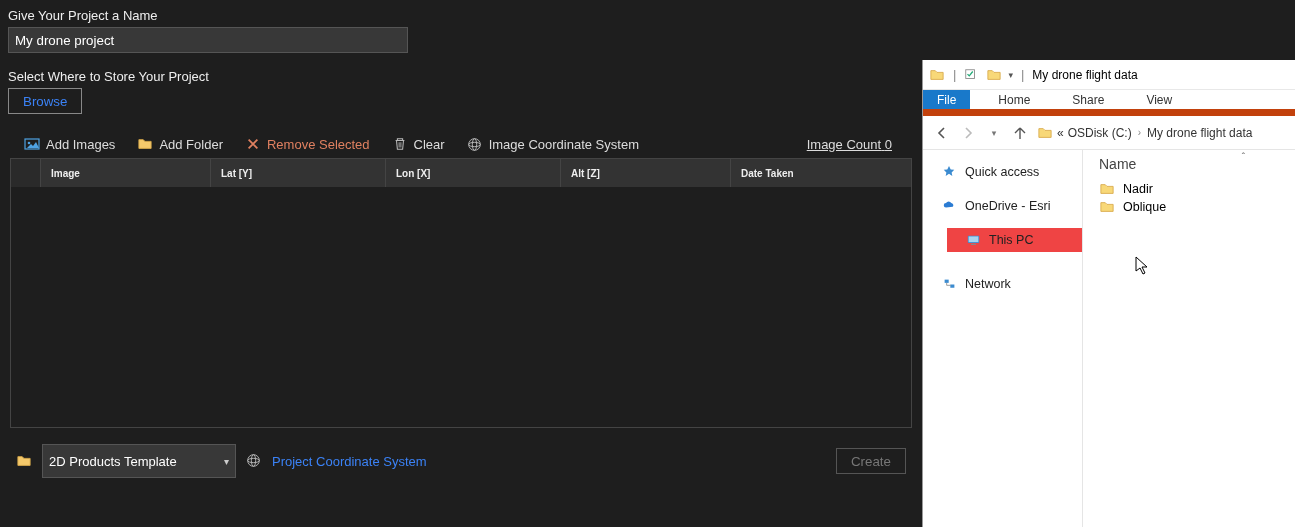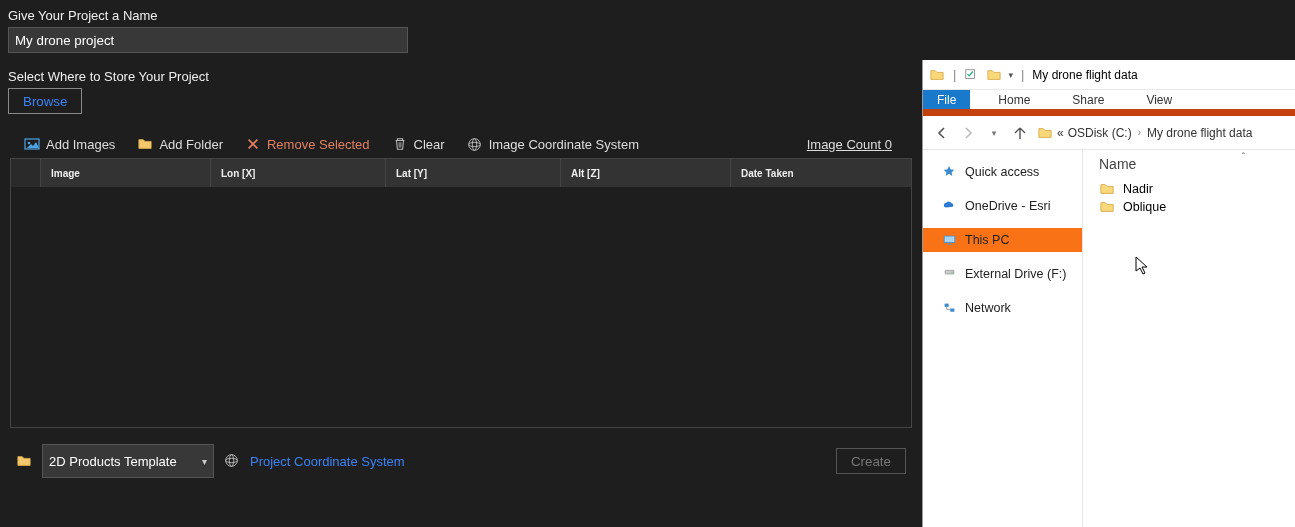--- a/index.html
+++ b/index.html
@@ -30,21 +30,21 @@
 .th.handle { width: 30px; background: #2a2a2a; }
 .th.image { width: 170px; }
 .th.lat { width: 175px; }
 .th.lon { width: 175px; }
 .th.alt { width: 170px; }
 .th.date { flex: 1; border-right: none; }
 
 
 .bottom { display: flex; align-items: center; gap: 10px; padding: 16px 8px; }
 .folder-ico { width: 16px; height: 14px; }
-.select { background: #383838; border: 1px solid #555; color: #fff; height: 24px; width: 172px; padding: 16px 6px; display: flex; align-items: center; justify-content: space-between; }
+.select { background: #383838; border: 1px solid #555; color: #fff; height: 24px; width: 194px; padding: 16px 6px; display: flex; align-items: center; justify-content: space-between; }
 .select .chev { font-size: 10px; color: #ccc; }
 .globe { width: 16px; height: 16px; }
 .proj-label { color: #3b82f6; }
 
 
 .explorer { position: absolute; left: 922px; top: 60px; width: 373px; height: 467px; background: #fff; color: #000; border-left: 1px solid #999; display: flex; flex-direction: column; }
 .ex-titlebar { height: 30px; display: flex; align-items: center; gap: 6px; padding: 0 6px; background: #fff; border-bottom: 1px solid #e8e8e8; }
 .ex-title { font-size: 12px; color: #000; }
 .mini-ico { width: 16px; height: 14px; }
 .qat-sep { color: #888; padding: 0 2px; }
@@ -57,21 +57,21 @@
 
 .ex-nav { height: 34px; display: flex; align-items: center; gap: 8px; padding: 0 10px; border-bottom: 1px solid #e5e5e5; }
 .nav-btn { width: 18px; height: 18px; display: flex; align-items: center; justify-content: center; color: #555; }
 .nav-btn.disabled { color: #bbb; }
 .addr { flex: 1; display: flex; align-items: center; gap: 4px; font-size: 12px; color: #333; overflow: hidden; white-space: nowrap; }
 .addr .sep-caret { color: #888; font-size: 10px; padding: 0 2px; }
 
 .ex-body { flex: 1; display: flex; }
 .ex-side { width: 160px; border-right: 1px solid #e5e5e5; padding-top: 10px; }
 .side-item { display: flex; align-items: center; gap: 8px; padding: 5px 10px 5px 18px; font-size: 12.5px; color: #222; }
-.side-item.selected { background: #f97316; }
+.side-item.selected { background: #ef4444; margin-left: 24px; }
 .side-gap { height: 10px; }
 .side-ico { width: 16px; height: 14px; display: flex; align-items: center; justify-content: center; }
 
 .ex-main { flex: 1; position: relative; }
 .col-head { position: absolute; top: 6px; left: 16px; font-size: 14px; color: #444; }
 .col-chev { position: absolute; top: 2px; right: 50px; font-size: 10px; color: #666; }
 .file-list { position: absolute; top: 30px; left: 16px; }
 .file-row { display: flex; align-items: center; gap: 8px; padding: 2px 0; font-size: 12.5px; }
 
 
@@ -148,22 +148,22 @@
     <div class="count">
       <span>Image Count</span> <span>0</span>
     </div>
   </div>
 
   
   <div class="table-wrap">
     <div class="thead">
       <div class="th handle"></div>
       <div class="th image">Image</div>
+      <div class="th lat">Lat [Y]</div>
       <div class="th lon">Lon [X]</div>
-      <div class="th lat">Lat [Y]</div>
       <div class="th alt">Alt [Z]</div>
       <div class="th date">Date Taken</div>
     </div>
   </div>
 
   
   <div class="bottom">
     <span class="folder-ico">
       <svg viewBox="0 0 16 16" width="16" height="14">
           <path d="M1 3h5l2 2h7v8H1z" fill="#f5c96b" stroke="#d8a94a"></path>
@@ -275,29 +275,20 @@
         <span class="side-ico">
           <svg viewBox="0 0 16 16" width="15" height="13">
               <rect x="1" y="2" width="14" height="9" rx="1" fill="#3b8bd0"></rect>
               <rect x="2" y="3" width="12" height="7" fill="#a8d4f0"></rect>
               <rect x="5" y="12" width="6" height="1.5" fill="#888"></rect>
             </svg>
         </span>
         <span>This PC</span>
       </div>
       <div class="side-gap"></div>
-      <div class="side-item">
-        <span class="side-ico">
-          <svg viewBox="0 0 16 16" width="15" height="10">
-              <rect x="1" y="2" width="14" height="6" rx="1" fill="#ccc" stroke="#888"></rect>
-              <circle cx="12" cy="5" r="1" fill="#5a5"></circle>
-            </svg>
-        </span>
-        <span>External Drive (F:)</span>
-      </div>
       <div class="side-gap"></div>
       <div class="side-item">
         <span class="side-ico">
           <svg viewBox="0 0 16 16" width="15" height="13">
               <rect x="2" y="2" width="5" height="4" fill="#3b8bd0"></rect>
               <rect x="9" y="8" width="5" height="4" fill="#3b8bd0"></rect>
               <path d="M4.5 6v3h5" stroke="#888" fill="none"></path>
             </svg>
         </span>
         <span>Network</span>

